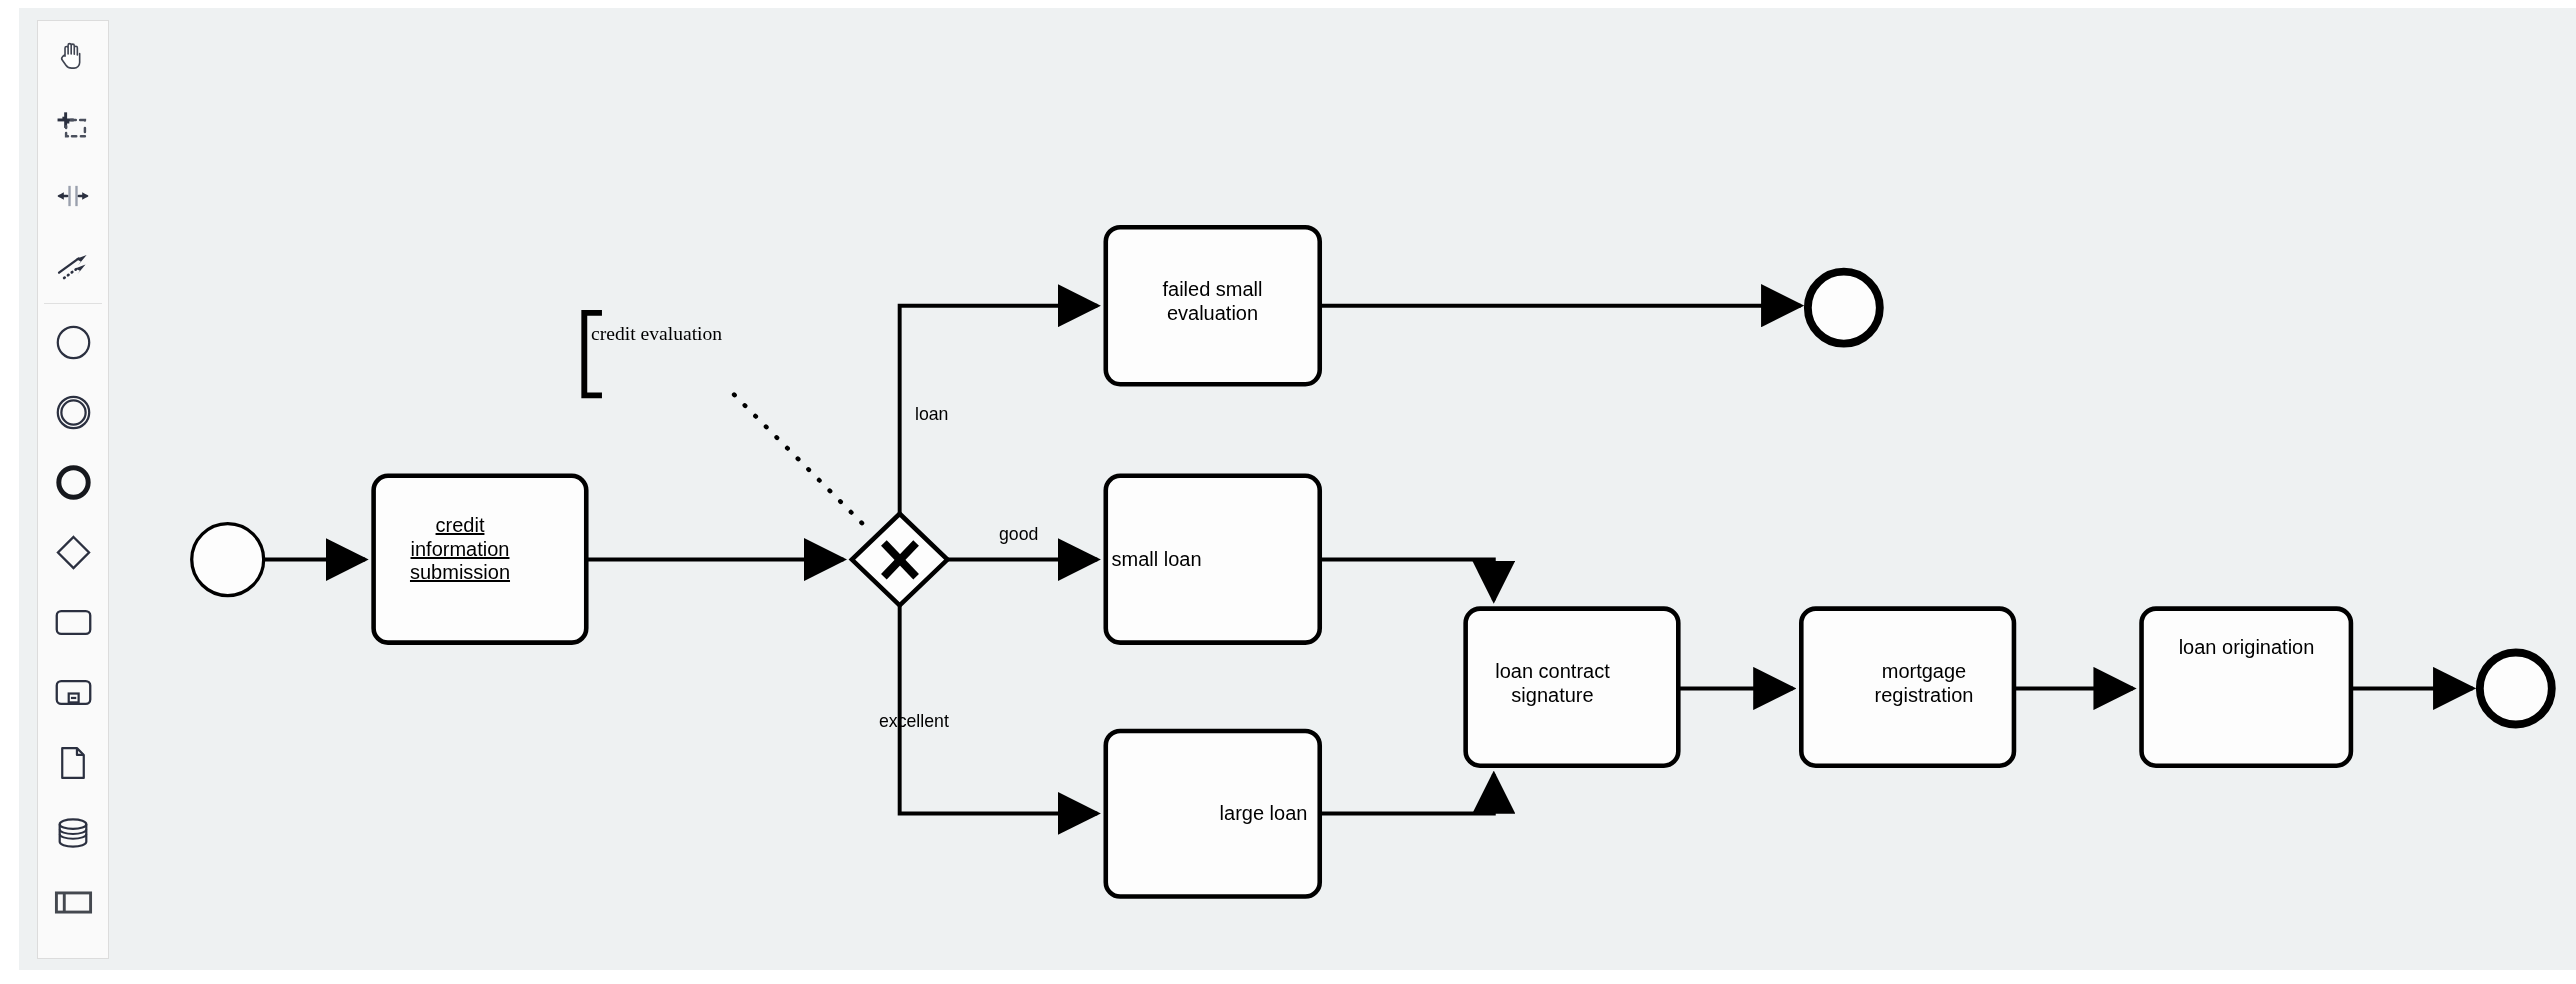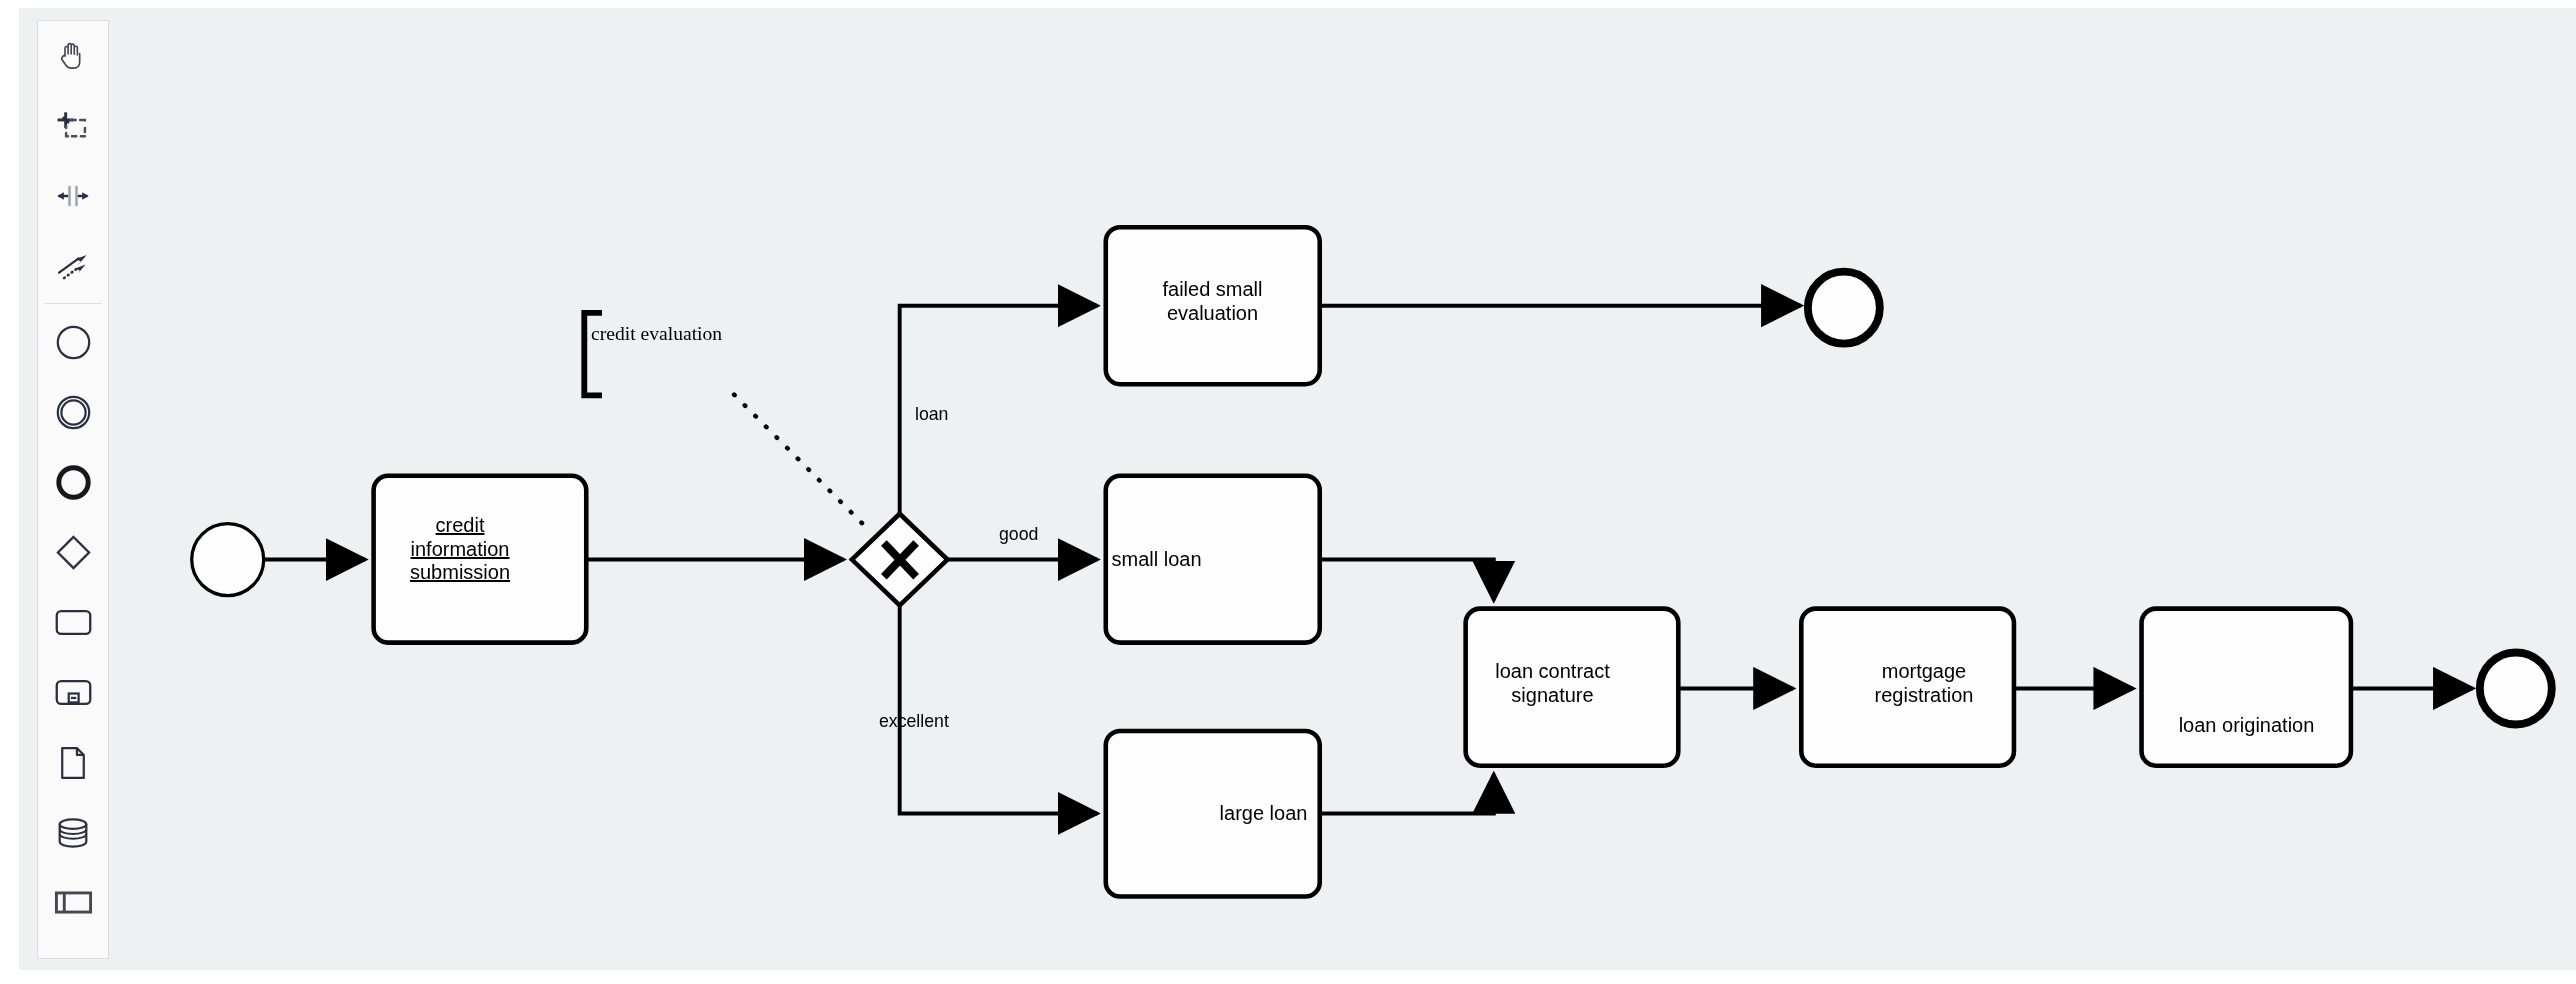--- a/index.html
+++ b/index.html
@@ -171,21 +171,21 @@
   <div class="shape-label" style="left:1053px; top:548px; width:207px;">small loan</div>
 
   <div class="shape-label" style="left:1160px; top:802px; width:207px;">large loan</div>
 
   <div class="shape-label" style="left:1469px; top:660px; width:167px;">loan contract
 signature</div>
 
   <div class="shape-label" style="left:1805px; top:660px; width:238px;">mortgage
 registration</div>
 
-  <div class="shape-label" style="left:2145px; top:714px; width:203px;">loan origination</div>
+  <div class="shape-label" style="left:2145px; top:636px; width:203px;">loan origination</div>
 
   <div class="annotation-label" style="left:591px; top:323px;">credit evaluation</div>
 
   <div class="flow-label" style="left:915px; top:404px;">loan</div>
 
   <div class="flow-label" style="left:999px; top:524px;">good</div>
 
   <div class="flow-label" style="left:879px; top:711px;">excellent</div>
 
   <div id="palette">

